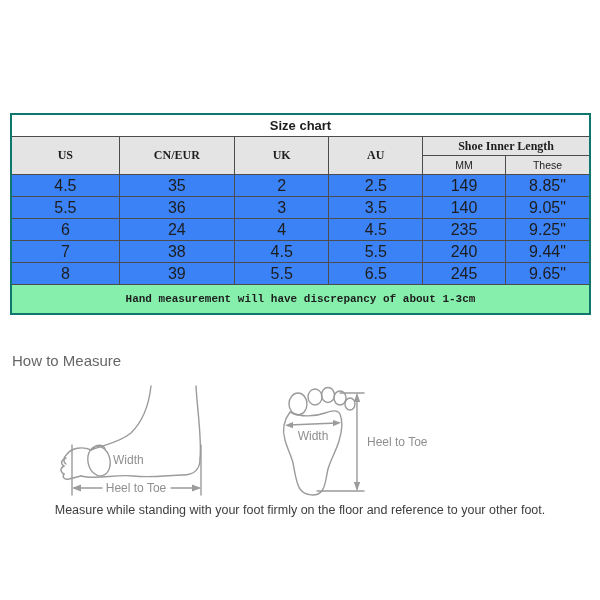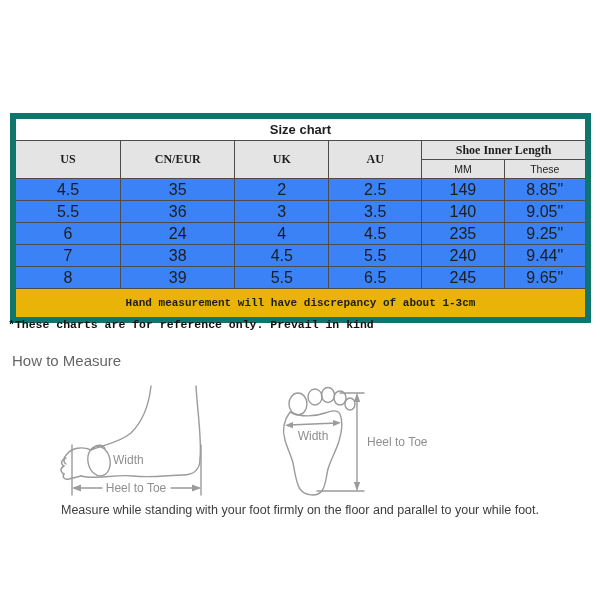--- a/index.html
+++ b/index.html
@@ -11,21 +11,21 @@
     overflow:hidden;
   }
   
   .chart-wrap{
     position:absolute;left:10px;top:113px;width:581px;
   }
   table.size-chart{
     width:100%;
     border-collapse:collapse;
     table-layout:fixed;
-    border:6px solid #0f766e;
+    border:2px solid #0f766e;
     font-family:"Liberation Sans",sans-serif;
   }
   table.size-chart th,
   table.size-chart td{
     border:1px solid #4c4c4c;
     text-align:center;
     vertical-align:middle;
     padding:0;
     color:#1d1d1d;
   }
@@ -44,21 +44,21 @@
   tr.subhead-row{height:19px;}
   tr.subhead-row th{
     background:#e4e4e4;
     font-size:10.5px;
     font-weight:normal;
   }
   tr.data-row{height:22px;}
   tr.data-row td{font-size:16px;background:#3b82f6;}
   tr.foot-row td{
     height:28px;
-    background:#eab308;
+    background:#86efac;
     font-family:"Liberation Mono",monospace;
     font-weight:bold;
     font-size:11px;
     letter-spacing:0px;
   }
   
   .ref-note{
     position:absolute;left:8px;top:318px;
     font-family:"Liberation Mono",monospace;
     font-weight:bold;
@@ -175,21 +175,20 @@
         </tr>
       </tbody>
       <tfoot>
         <tr class="foot-row">
           <td colspan="6">Hand measurement will have discrepancy of about 1-3cm</td>
         </tr>
       </tfoot>
     </table>
   </div>
 
-  <div class="ref-note">*These charts are for reference only. Prevail in kind</div>
   <div class="htm-heading">How to Measure</div>
 
   <svg class="diagram diagram-left" width="200" height="125" viewBox="0 0 200 125">
 
     <path d="M96,3 C94,22 88,38 76,50 C64,60 48,62 36,67"></path>
 
     <path d="M36,67 C27,63 17,65 12,71 C8,75 8,79 11,81"></path>
     <path d="M11,75 C6,77 5,81 9,83"></path>
     <path d="M9,83 C5,85 5,89 9,91"></path>
     <path d="M9,91 C7,94 9,97 14,96 C18,95 22,94 26,93"></path>
@@ -239,15 +238,15 @@
     <text x="43" y="57" text-anchor="middle">Width</text>
 
     <line x1="70" y1="10" x2="94" y2="10"></line>
     <line x1="47" y1="108" x2="94" y2="108"></line>
     <line x1="87" y1="12" x2="87" y2="106"></line>
     <path class="arrowhead" d="M87,10 L83.8,19 L90.2,19 Z"></path>
     <path class="arrowhead" d="M87,108 L83.8,99 L90.2,99 Z"></path>
     <text x="97" y="63">Heel to Toe</text>
   </svg>
 
-  <div class="caption">Measure while standing with your foot firmly on the floor and parallel to your while foot.</div>
+  <div class="caption">Measure while standing with your foot firmly on the floor and reference to your other foot.</div>
 
 </div>
 
 </body></html>

